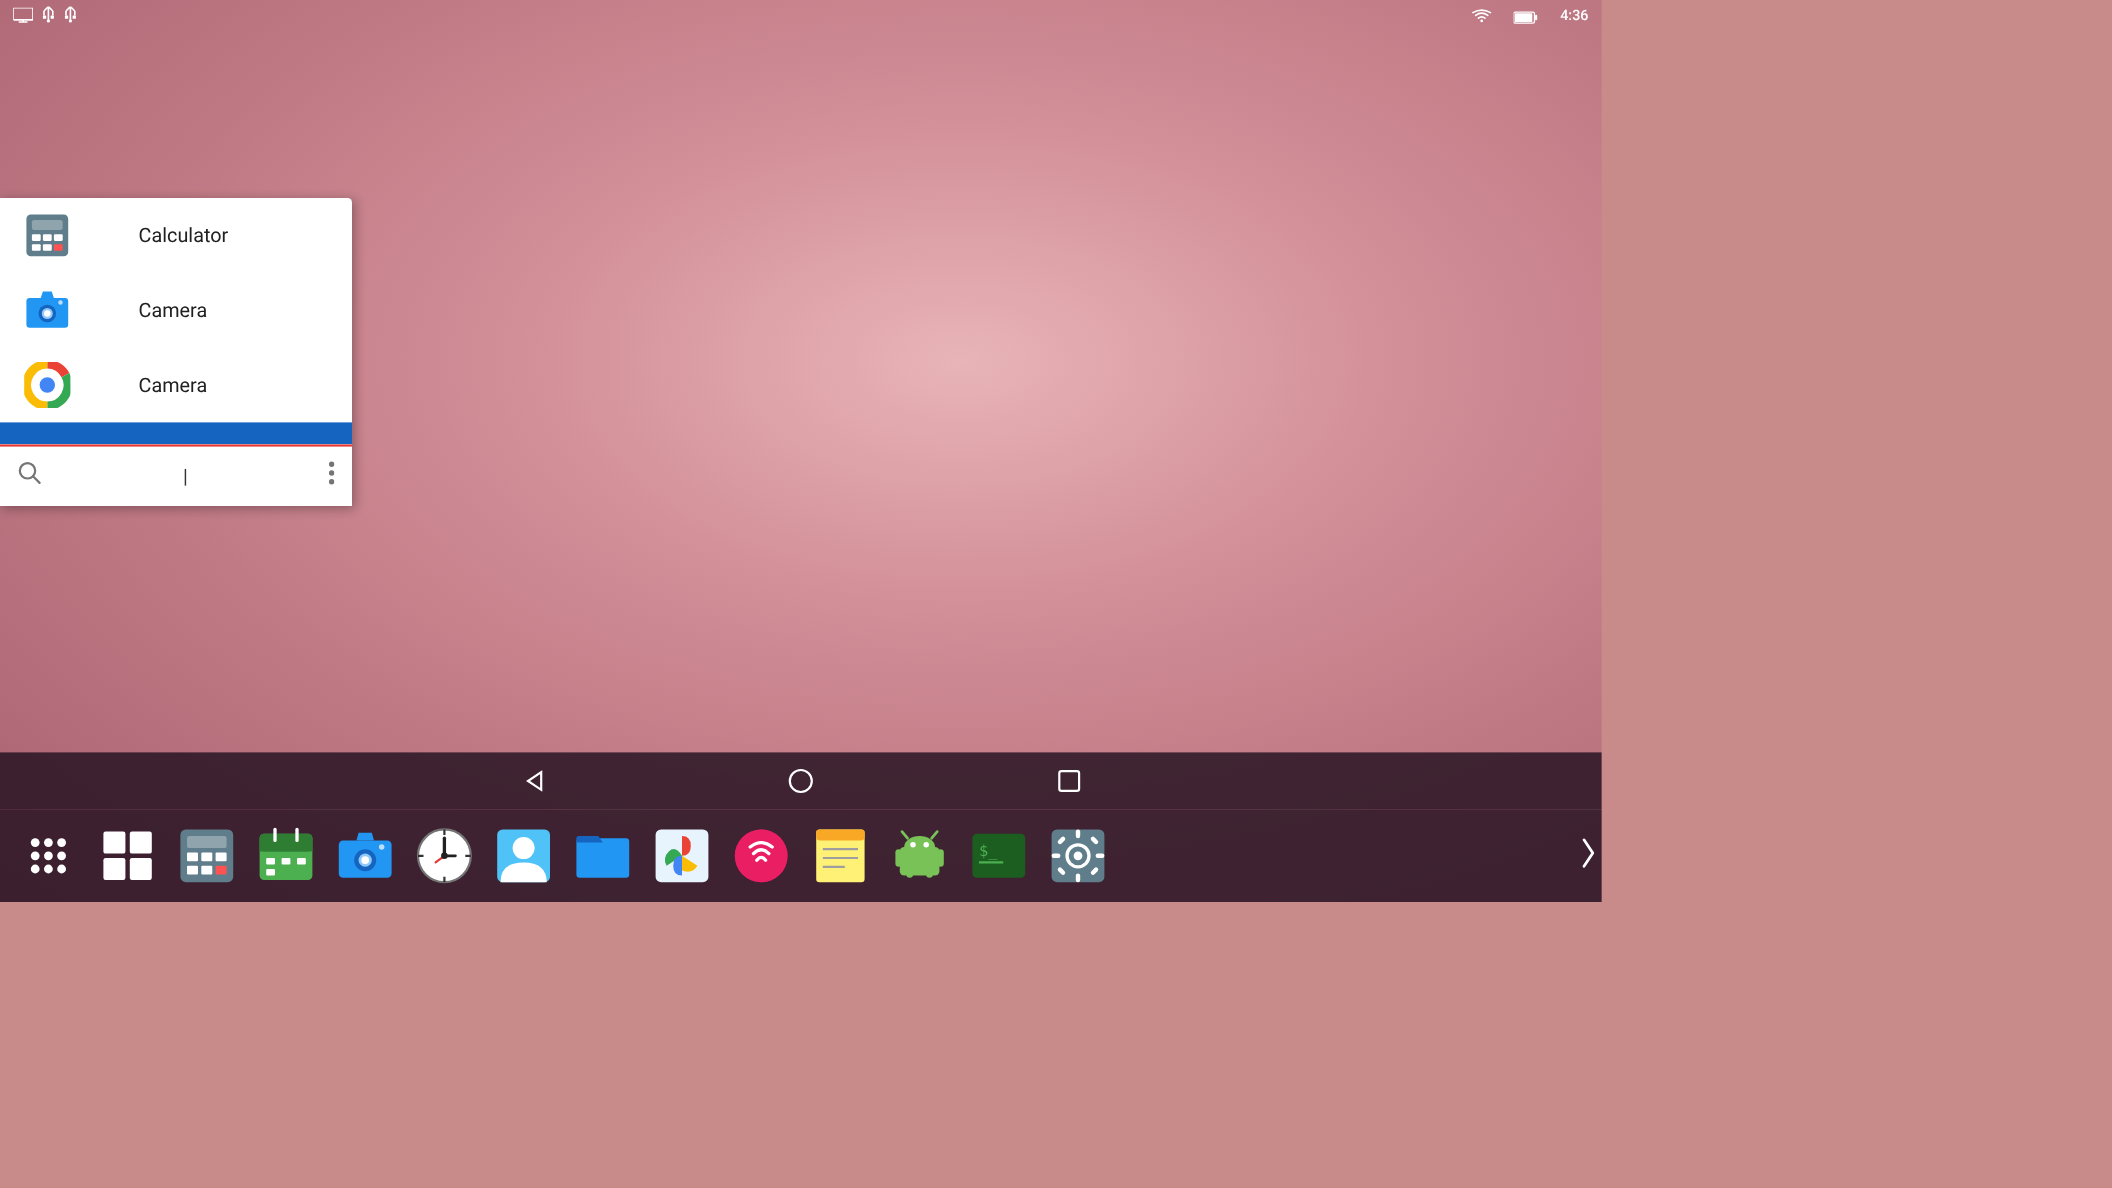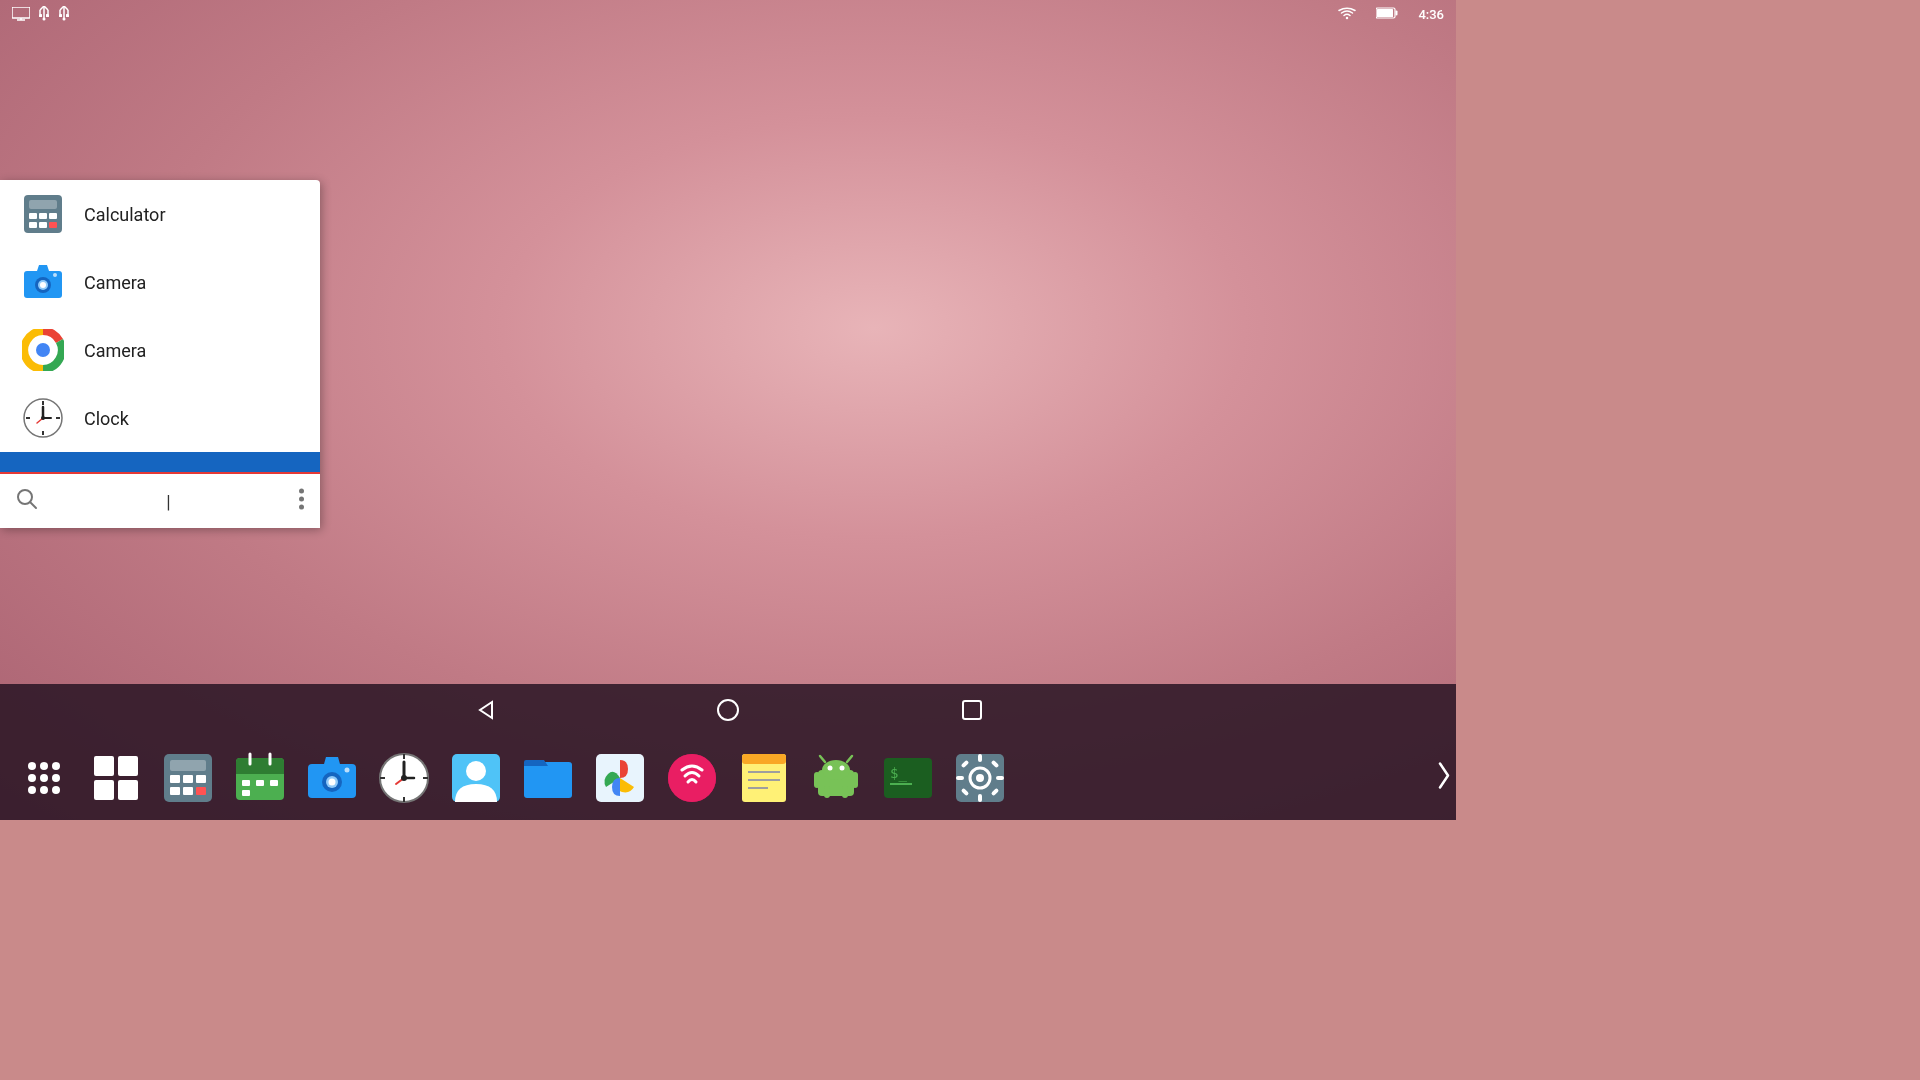--- a/index.html
+++ b/index.html
@@ -35,21 +35,21 @@
     }
 
     .status-bar-left {
       display: flex;
       align-items: center;
       gap: 8px;
     }
 
     .status-bar-right {
       display: flex;
-      align-items: flex-start;
+      align-items: flex-end;
       gap: 20px;
       color: white;
       font-size: 13px;
       font-weight: 500;
     }
 
     
     .app-list-panel {
       position: absolute;
       top: 180px;
@@ -67,20 +67,21 @@
       flex: 1;
       overflow: hidden;
     }
 
     .app-list-item {
       display: flex;
       align-items: center;
       padding: 10px 20px;
       cursor: pointer;
       height: 68px;
+      gap: 42px;
     }
 
     .app-icon-wrapper {
       width: 46px;
       height: 46px;
       margin-right: 18px;
       display: flex;
       align-items: center;
       justify-content: center;
       flex-shrink: 0;
@@ -321,39 +322,20 @@
           <path d="M21 2 A19 19 0 0 1 37.5 12" stroke="#EA4335" stroke-width="8" fill="none"></path>
           <path d="M37.5 12 A19 19 0 0 1 21 40" stroke="#34A853" stroke-width="8" fill="none"></path>
           <path d="M21 40 A19 19 0 0 1 4.5 12 A19 19 0 0 1 21 2" stroke="#FBBC05" stroke-width="8" fill="none"></path>
           <circle cx="21" cy="21" r="10" fill="white"></circle>
           <circle cx="21" cy="21" r="7" fill="#4285F4"></circle>
         </svg>
       </div>
       <span class="app-name">Camera</span>
     </div>
 
-    <div class="app-list-item">
-      <div class="app-icon-wrapper">
-        <svg class="icon-clock" viewBox="0 0 42 42">
-          <circle cx="21" cy="21" r="19" fill="white" stroke="#757575" stroke-width="1.5"></circle>
-          <circle cx="21" cy="21" r="17" fill="white"></circle>
-
-          <line x1="21" y1="4" x2="21" y2="8" stroke="#333" stroke-width="2"></line>
-          <line x1="21" y1="34" x2="21" y2="38" stroke="#333" stroke-width="2"></line>
-          <line x1="4" y1="21" x2="8" y2="21" stroke="#333" stroke-width="2"></line>
-          <line x1="34" y1="21" x2="38" y2="21" stroke="#333" stroke-width="2"></line>
-
-          <line x1="21" y1="21" x2="21" y2="10" stroke="#212121" stroke-width="2.5" stroke-linecap="round"></line>
-          <line x1="21" y1="21" x2="29" y2="21" stroke="#212121" stroke-width="2" stroke-linecap="round"></line>
-          <line x1="21" y1="21" x2="15" y2="26" stroke="#e53935" stroke-width="1.5" stroke-linecap="round"></line>
-          <circle cx="21" cy="21" r="2" fill="#212121"></circle>
-        </svg>
-      </div>
-      <span class="app-name">Clock</span>
-    </div>
 
 
 
     <div class="partial-item"></div>
   </div>
 
   <div class="app-search-bar">
     <span class="search-icon-btn">
       <svg width="22" height="22" viewBox="0 0 22 22" fill="none">
         <circle cx="9" cy="9" r="7" stroke="#757575" stroke-width="2"></circle>

